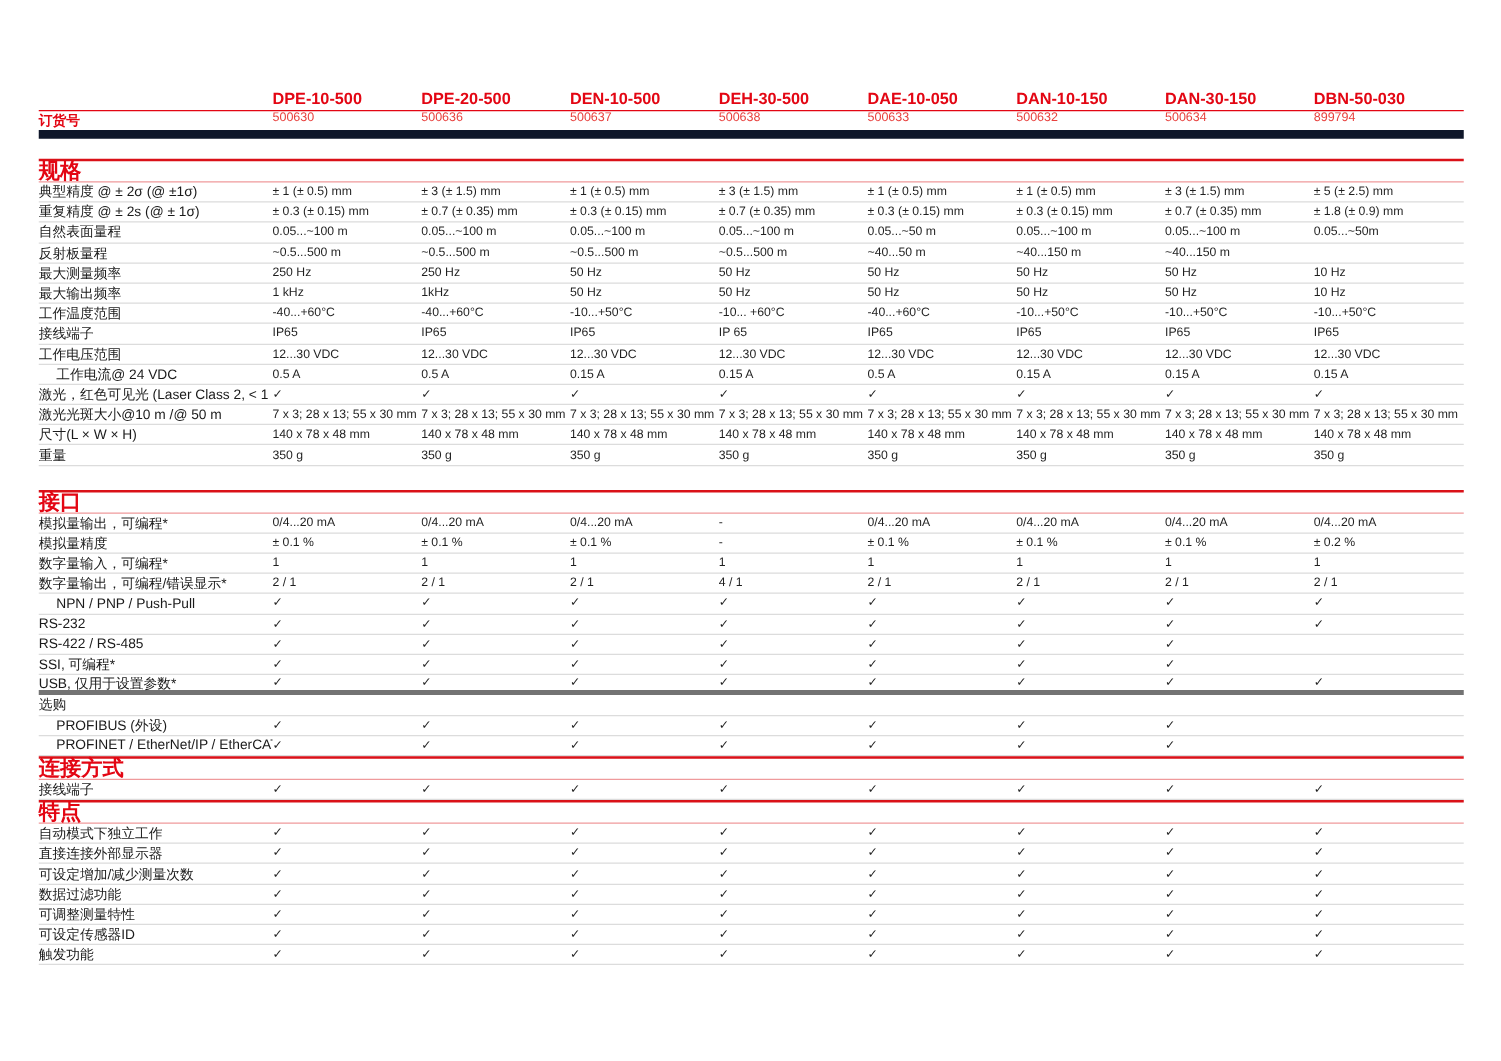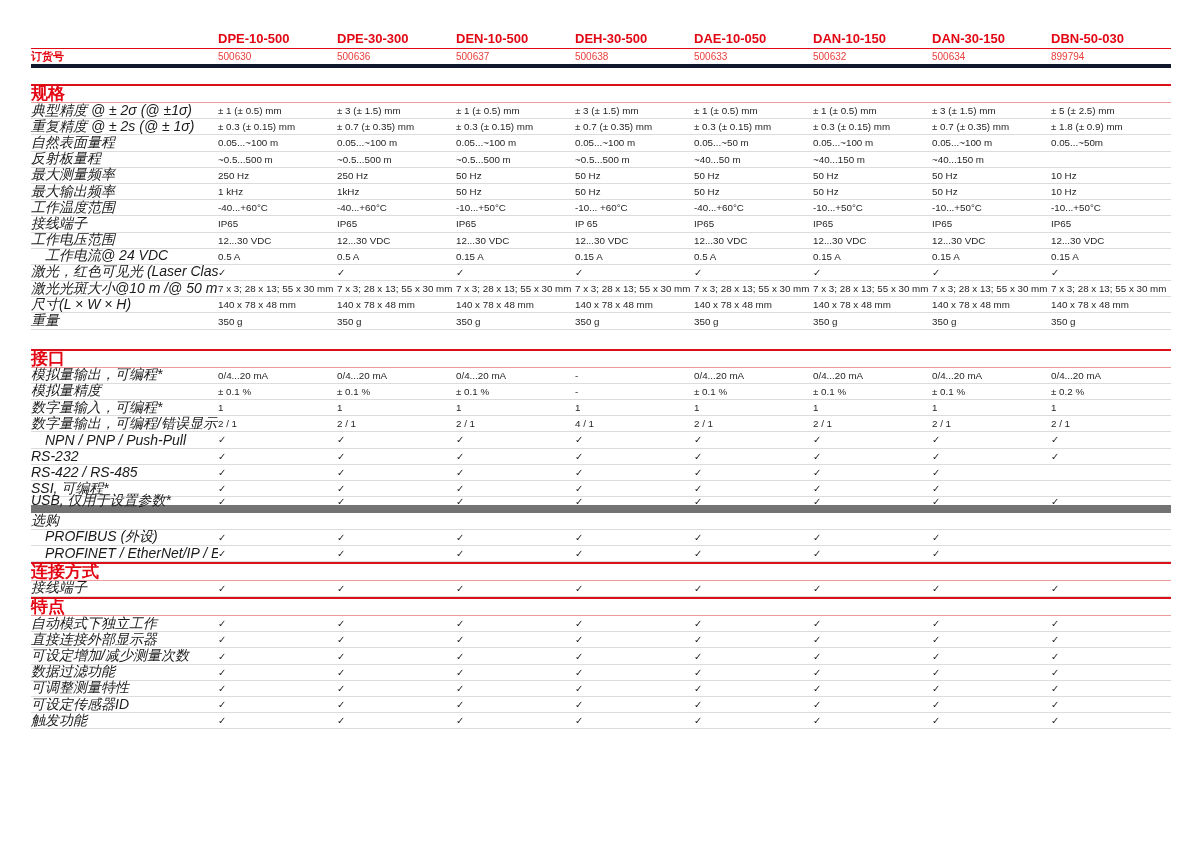--- a/index.html
+++ b/index.html
@@ -1,52 +1,52 @@
 <!DOCTYPE html>
 <html><head>
 <meta charset="utf-8">
 <style>
   html,body{margin:0;padding:0;background:#fff;}
   .page{
     position:relative;width:1201px;height:849px;background:#ffffff;overflow:hidden;
     font-family:"Liberation Sans","DejaVu Sans",sans-serif;box-sizing:border-box;
     padding:27px 0 0 31px;
   }
-  .tbl{width:1140px;}
+  .tbl{width:1140px;margin-top:40px;}
   
   .hrow{display:flex;align-items:flex-end;height:19px;border-bottom:1px solid #e30613;padding-bottom:2px;}
   .lblcol{width:187px;flex:none;}
   .hcell{width:119px;flex:none;font-size:13px;font-weight:bold;color:#e30613;white-space:nowrap;}
   
-  .orow{display:flex;align-items:center;height:15px;border-bottom:4px solid #0f172a;}
+  .orow{display:flex;height:15px;border-bottom:7px solid #0f172a;}
   .olbl{width:187px;flex:none;font-size:11px;font-weight:bold;color:#e30613;}
   .ocell{width:119px;flex:none;font-size:10px;color:#e8403d;white-space:nowrap;}
   
   .section{border-top:2px solid #da1118;}
   .section:nth-of-type(1){margin-top:5px;}
   .section:nth-of-type(2){margin-top:24px;}
   .section:nth-of-type(3){margin-top:16px;}
   .section:nth-of-type(4){margin-top:19px;}
   .section-title{font-size:17px;font-weight:bold;color:#e30613;border-bottom:1px solid #ef9a9c;padding:2px 0 3px 0;height:11px;line-height:11px;}
   
   .r{display:flex;align-items:center;height:16.2px;border-bottom:1px solid #dcdcdc;box-sizing:border-box;}
-  .r.strong{border-bottom:8px solid #737373;}
-  .lbl{width:187px;flex:none;font-size:14px;color:#1a1a1a;white-space:nowrap;overflow:hidden;font-style:italic;}
+  .r.strong{border-bottom:4px solid #737373;}
+  .lbl{width:187px;flex:none;font-size:11px;color:#1a1a1a;white-space:nowrap;overflow:hidden;}
   .lbl.ind{padding-left:14px;width:173px;}
   .c{width:119px;flex:none;font-size:9.8px;color:#1f1f1f;white-space:nowrap;overflow:hidden;}
 </style>
 </head>
 <body>
 
 <div class="page">
   <div class="tbl">
       <div class="hrow">
         <div class="lblcol"></div>
         <div class="hcell">DPE-10-500</div>
-        <div class="hcell">DPE-30-300</div>
+        <div class="hcell">DPE-20-500</div>
         <div class="hcell">DEN-10-500</div>
         <div class="hcell">DEH-30-500</div>
         <div class="hcell">DAE-10-050</div>
         <div class="hcell">DAN-10-150</div>
         <div class="hcell">DAN-30-150</div>
         <div class="hcell">DBN-50-030</div>
       </div>
       <div class="orow">
         <div class="olbl">订货号</div>
         <div class="ocell">500630</div>

